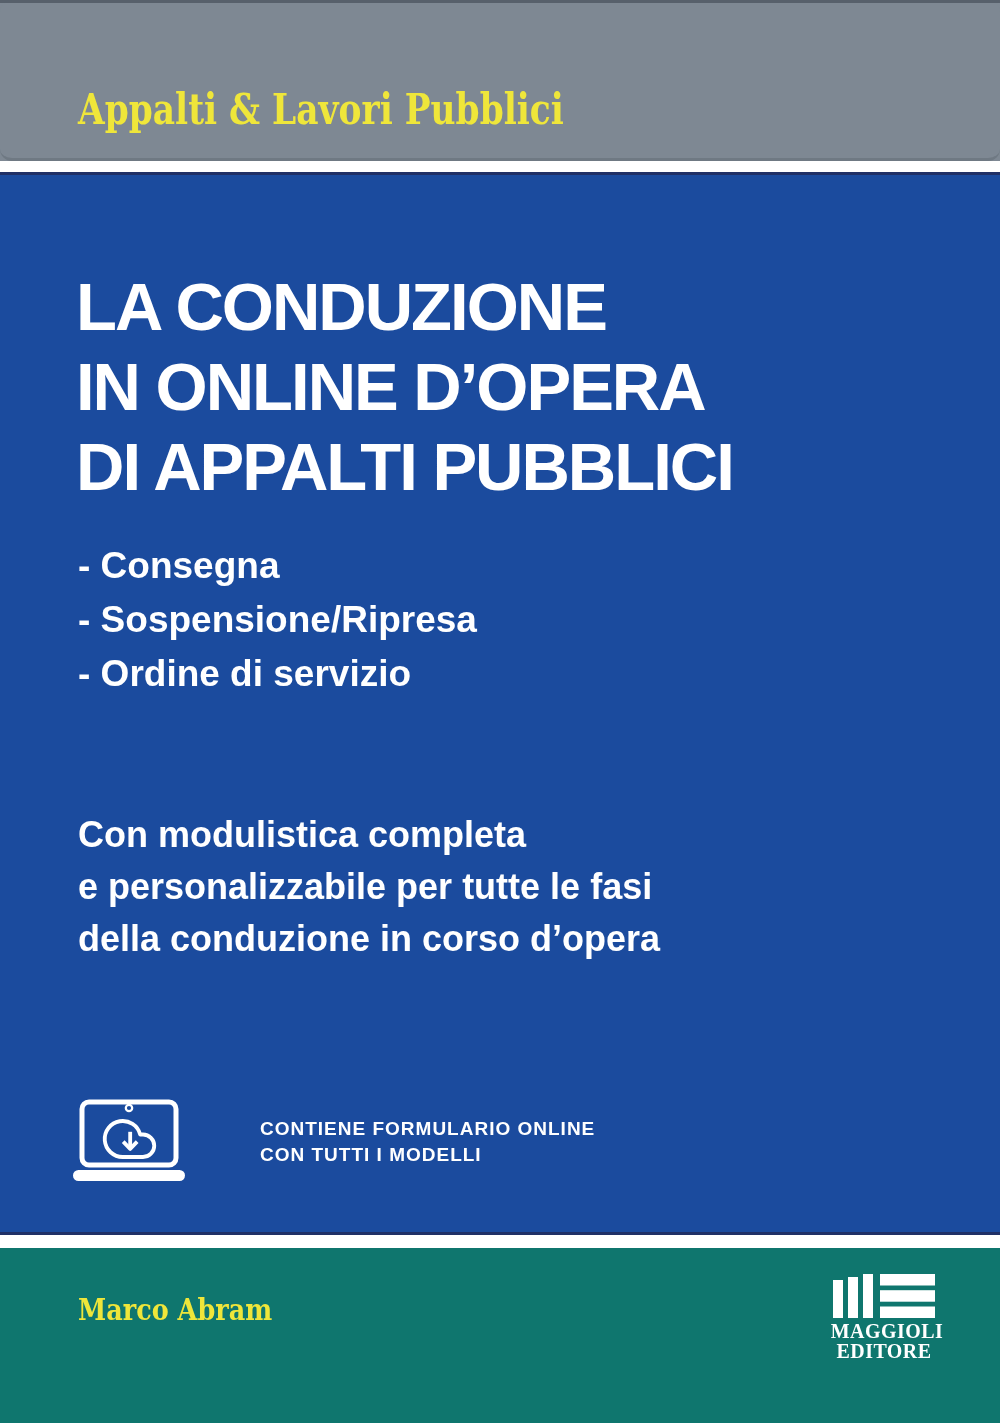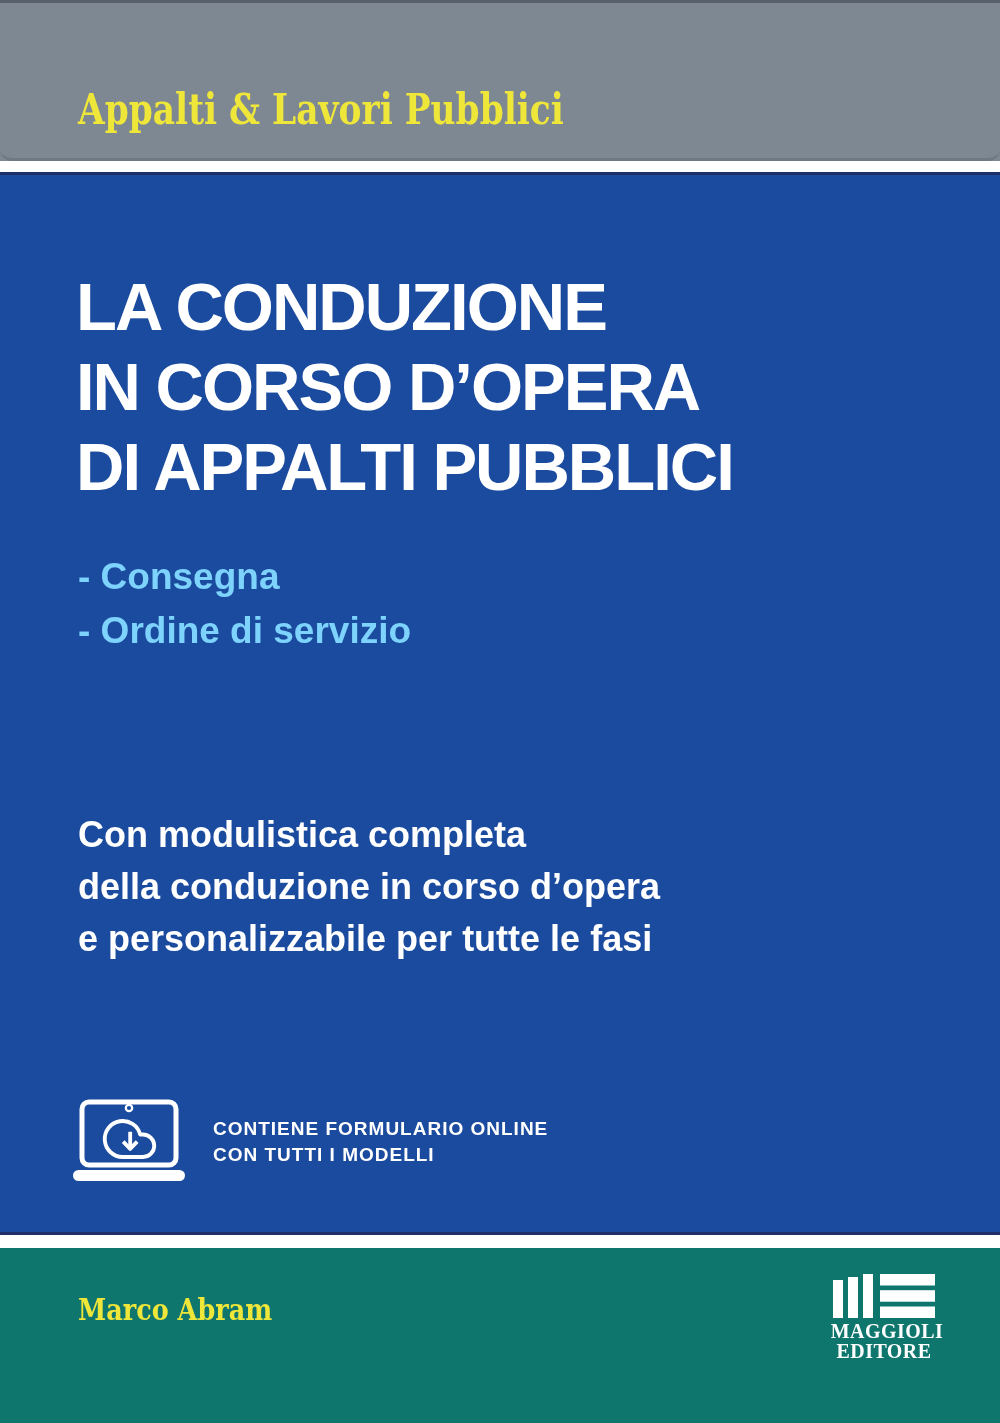--- a/index.html
+++ b/index.html
@@ -76,22 +76,22 @@
     color: #FFFFFF;
     font-weight: bold;
     font-size: 67px;
     line-height: 80px;
     letter-spacing: -2px;
     white-space: nowrap;
   }
   .bullet-list {
     position: absolute;
     left: 78px;
-    top: 375px;
-    color: #7dd3fc;
+    top: 364px;
+    color: #ffffff;
     font-weight: bold;
     font-size: 37px;
     line-height: 54px;
     white-space: nowrap;
   }
   .subtitle {
     position: absolute;
     left: 78px;
     top: 634px;
     color: #FFFFFF;
@@ -99,20 +99,21 @@
     font-size: 36px;
     line-height: 52px;
     white-space: nowrap;
   }
   .online-row {
     position: absolute;
     left: 73px;
     top: 924px;
     display: flex;
     align-items: center;
+    gap: 47px;
   }
   .laptop-icon { display: block; }
   .online-note {
     margin-left: 28px;
     margin-top: 2px;
     color: #FFFFFF;
     font-weight: bold;
     font-size: 19px;
     line-height: 26px;
     letter-spacing: 1px;
@@ -166,33 +167,34 @@
   <div class="section-top">
     <div class="series-title">Appalti &amp; Lavori Pubblici</div>
   </div>
 
   <div class="stripe-1"></div>
 
   <div class="panel">
 
     <div class="book-title">
       <div>LA CONDUZIONE</div>
-      <div>IN CORSO D’OPERA</div>
+      <div>IN ONLINE D’OPERA</div>
       <div>DI APPALTI PUBBLICI</div>
     </div>
 
     <div class="bullet-list">
       <div>- Consegna</div>
+      <div>- Sospensione/Ripresa</div>
       <div>- Ordine di servizio</div>
     </div>
 
     <div class="subtitle">
       <div>Con modulistica completa</div>
+      <div>e personalizzabile per tutte le fasi</div>
       <div>della conduzione in corso d’opera</div>
-      <div>e personalizzabile per tutte le fasi</div>
     </div>
 
     <div class="online-row">
       <svg class="laptop-icon" width="112" height="84" viewBox="0 0 112 84">
 
         <rect x="9" y="3" width="94" height="63" rx="7" fill="none" stroke="#FFFFFF" stroke-width="5"></rect>
 
         <circle cx="56" cy="9" r="3.2" fill="none" stroke="#FFFFFF" stroke-width="2.2"></circle>
 
         <g transform="translate(29.5,13) scale(2.25)" fill="none" stroke="#FFFFFF" stroke-width="1.7" stroke-linejoin="round">

